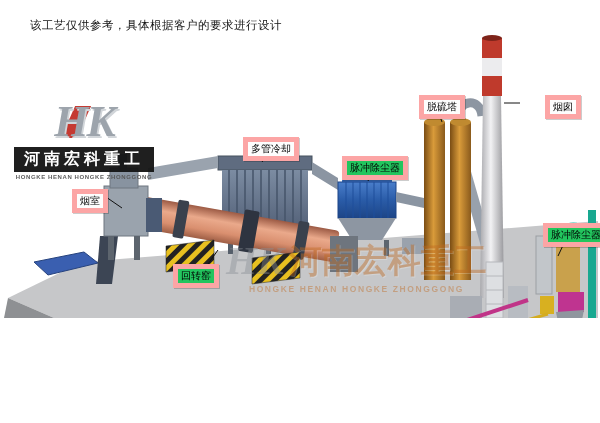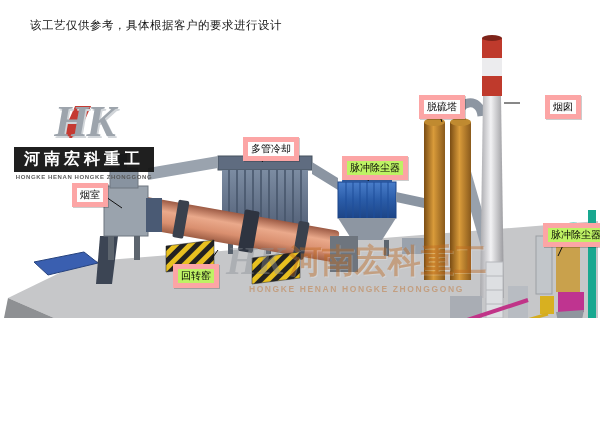--- a/index.html
+++ b/index.html
@@ -2,21 +2,21 @@
 <html><head>
 <meta charset="utf-8">
 <style>
   *{box-sizing:border-box;margin:0;padding:0}
   html,body{background:#ffffff;font-family:"Liberation Sans",sans-serif}
   .stage{position:relative;width:600px;height:318px;background:#ffffff;overflow:hidden}
   .scene{position:absolute;left:0;top:0;z-index:1}
   .disclaimer{position:absolute;left:30px;top:18px;z-index:6;font-size:11.5px;color:#141414;letter-spacing:.5px;white-space:nowrap}
   .lbl{position:absolute;z-index:7;font-size:10px;font-weight:normal;color:#000;border:5px solid #fca5a5;
        background:#fdfdfd;padding:1px 3px;line-height:12px;white-space:nowrap;box-shadow:1px 1px 0 rgba(0,0,0,.2)}
-  .lbl.yellow{background:#bef264}
+  .lbl.yellow{background:#22c55e}
   .logo{position:absolute;left:14px;top:100px;width:140px;text-align:center;z-index:5;opacity:.95}
   .logo-hk{position:relative;display:inline-block;font-family:"Liberation Serif",serif;font-style:italic;font-weight:bold;
            font-size:44px;line-height:44px;color:#98a0a8;letter-spacing:-2px;text-shadow:1.5px 1.5px 0 #cfd3d7}
   .logo-red{position:absolute;right:30px;top:6px;width:16px;height:32px;background:#c23028;transform:skewX(-24deg);z-index:-1}
   .logo-cn{margin-top:3px;background:#141414;color:#ffffff;font-size:16px;font-weight:bold;letter-spacing:4px;padding:2px 0}
   .logo-en{margin-top:2px;font-size:6px;font-weight:bold;color:#555;letter-spacing:.6px;white-space:nowrap}
   .watermark{position:absolute;left:226px;top:240px;z-index:4;opacity:.42;pointer-events:none;
              display:flex;flex-direction:column;align-items:center}
   .wm-row{display:flex;align-items:center;gap:5px}
   .wm-hk{font-family:"Liberation Serif",serif;font-style:italic;font-weight:bold;font-size:40px;line-height:42px;color:#8a8f96}
@@ -194,21 +194,21 @@
   </div>
 
   <div class="watermark">
     <div class="wm-row">
       <span class="wm-hk">HK</span>
       <span class="wm-cn">河南宏科重工</span>
     </div>
     <div class="wm-en">HONGKE HENAN HONGKE ZHONGGONG</div>
   </div>
 
-  <div class="lbl" style="left:72px;top:183px">烟室</div>
+  <div class="lbl" style="left:72px;top:189px">烟室</div>
   <div class="lbl" style="left:243px;top:137px">多管冷却</div>
   <div class="lbl yellow" style="left:342px;top:156px">脉冲除尘器</div>
   <div class="lbl" style="left:419px;top:95px">脱硫塔</div>
   <div class="lbl" style="left:545px;top:95px">烟囱</div>
   <div class="lbl yellow" style="left:543px;top:223px">脉冲除尘器</div>
   <div class="lbl yellow" style="left:173px;top:264px">回转窑</div>
   <div class="lbl yellow" style="left:326px;top:384px">冷却机</div>
 
 </div>
 

